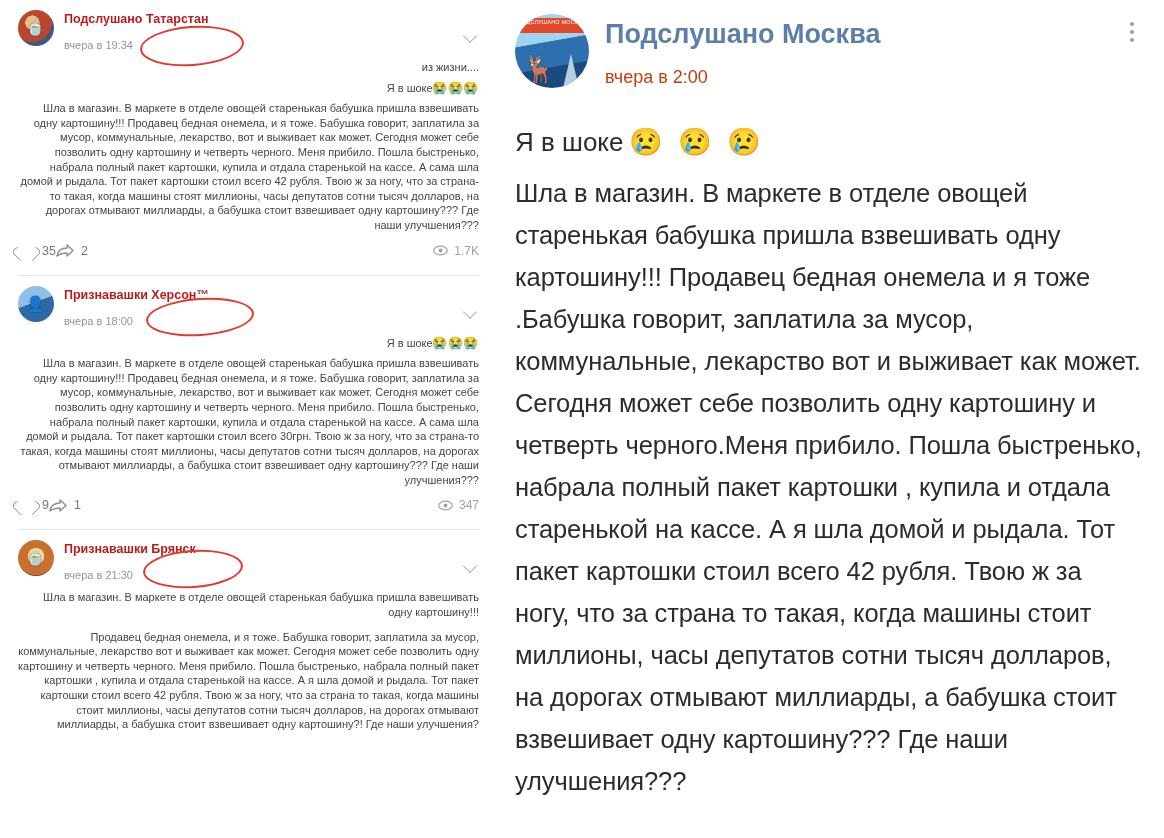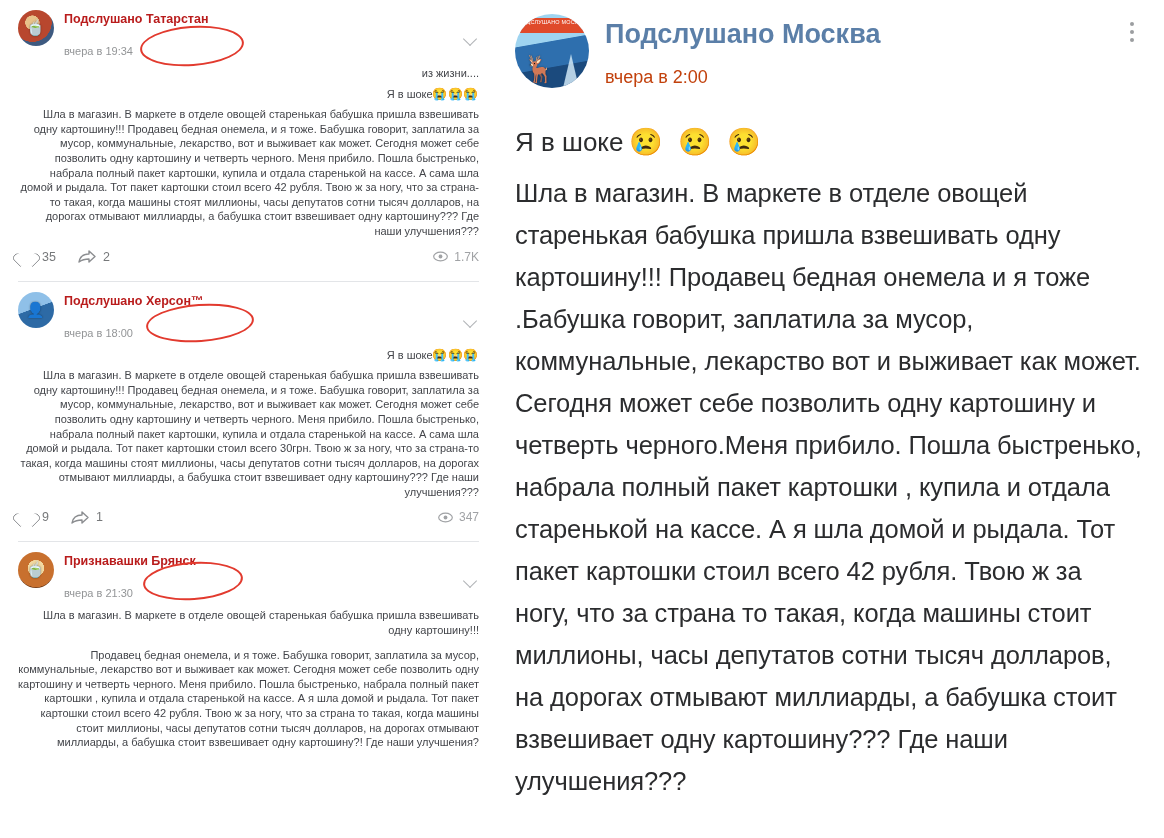--- a/index.html
+++ b/index.html
@@ -68,21 +68,21 @@
     font-size: 12.5px;
     font-weight: bold;
     color: #b91c1c;
     line-height: 14px;
     white-space: nowrap;
   }
   .post-time {
     font-size: 11px;
     color: #939597;
     line-height: 14px;
-    margin-top: 18px;
+    margin-top: 12px;
   }
   .chevron {
     flex: 0 0 16px;
     width: 16px; height: 16px;
     align-self: center;
     position: relative;
     margin-top: 10px;
   }
   .chevron::before {
     content: "";
@@ -111,21 +111,20 @@
     text-align: right;
     word-wrap: break-word;
   }
   .post-body .emojis { font-size: 12px; letter-spacing: 0.5px; }
   .post-body p { margin: 0 0 6px 0; }
   .post-body p:last-child { margin-bottom: 0; }
 
   .post-actions {
     display: flex;
     align-items: center;
-    gap: 22px;
     margin-top: 10px;
     padding-bottom: 10px;
     position: relative;
   }
   .act {
     display: flex;
     align-items: center;
     gap: 7px;
     color: #76787a;
     font-size: 12.5px;
@@ -311,21 +310,21 @@
       </div>
     </div>
     <div class="hr"></div>
 
     <div class="post">
       <div class="post-header">
         <div class="avatar av2">
           <span class="av-glyph">👤</span>
         </div>
         <div class="post-headtext">
-          <div class="post-title">Подслушано Херсон™</div>
+          <div class="post-title">Признавашки Херсон™</div>
           <div class="post-time">вчера в 18:00</div>
         </div>
         <div class="chevron"></div>
         <div class="annot-ellipse" style="left:128px; top:12px; width:108px; height:38px;"></div>
       </div>
       <div class="post-body">
         <p><span>Я в шоке</span><span class="emojis">😭😭😭</span></p>
         <p><span>Шла в магазин. В маркете в отделе овощей старенькая бабушка пришла взвешивать одну картошину!!! Продавец бедная онемела, и я тоже. Бабушка говорит, заплатила за мусор, коммунальные, лекарство, вот и выживает как может. Сегодня может себе позволить одну картошину и четверть черного. Меня прибило. Пошла быстренько, набрала полный пакет картошки, купила и отдала старенькой на кассе. А сама шла домой и рыдала. Тот пакет картошки стоил всего 30грн. Твою ж за ногу, что за страна-то такая, когда машины стоят миллионы, часы депутатов сотни тысяч долларов, на дорогах отмывают миллиарды, а бабушка стоит взвешивает одну картошину??? Где наши улучшения???</span></p>
       </div>
       <div class="post-actions">

